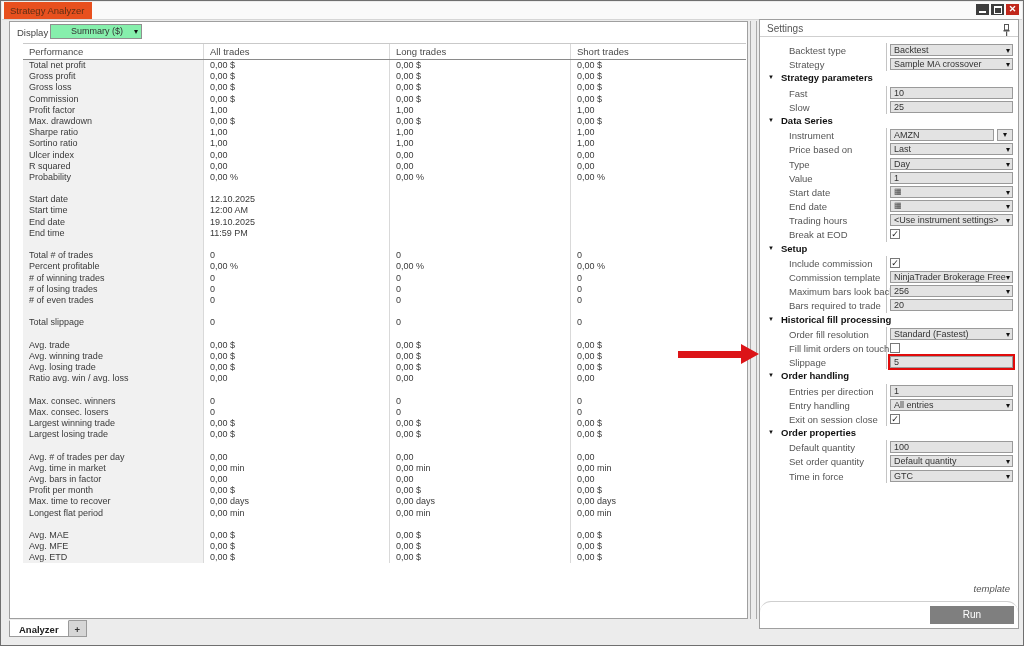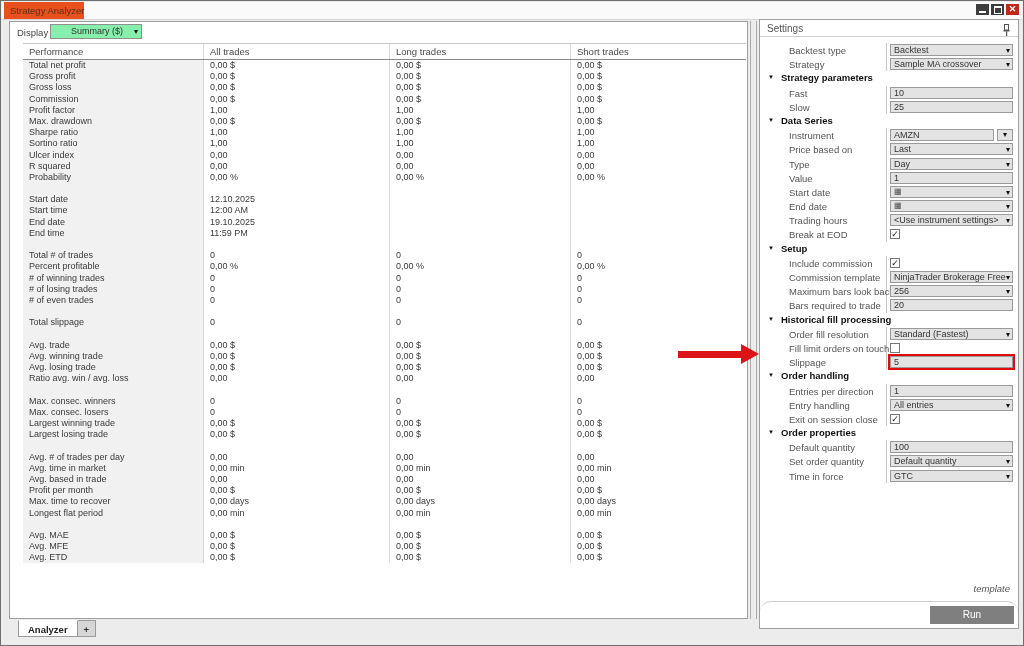--- a/index.html
+++ b/index.html
@@ -1,21 +1,21 @@
 <!DOCTYPE html>
 <html><head>
 <meta charset="utf-8">
 <style>
   html,body{margin:0;padding:0;}
   body{width:1024px;height:646px;position:relative;font-family:"Liberation Sans",sans-serif;background:#d7d7d7;overflow:hidden;}
   .window{position:absolute;left:0;top:0;width:1024px;height:646px;background:#ececec;border:1px solid #6f6f6f;box-sizing:border-box;}
 
   
   .titlebar{position:absolute;left:1px;top:1px;right:1px;height:17px;background:#fafafa;border-bottom:1px solid #d6d6d6;}
-  .app-tab{position:absolute;left:2px;top:0;height:17px;background:#e8501e;color:#5e2f15;font-size:9.5px;line-height:17px;padding:0 0 0 6px;}
+  .app-tab{position:absolute;left:2px;top:0;height:17px;background:#e8501e;color:#5e2f15;font-size:9.5px;line-height:17px;padding:0 8px 0 6px;}
   .win-btns{position:absolute;right:3px;top:2px;display:flex;gap:2px;}
   .wbtn{width:13px;height:11px;display:flex;align-items:center;justify-content:center;background:#3d3d3d;}
   .wbtn.close{background:#c1271b;}
   .glyph-min{width:7px;height:2px;background:#fff;margin-top:4px;}
   .glyph-max{width:6px;height:5px;border:1px solid #fff;border-top:2px solid #fff;}
   .glyph-x{color:#fff;font-size:9px;line-height:9px;font-weight:bold;}
 
   
   .left-panel{position:absolute;left:8px;top:20px;width:739px;height:598px;background:#fff;border:1px solid #9f9f9f;box-sizing:border-box;}
   .display-row{position:absolute;left:0;top:0;right:0;height:21px;}
@@ -55,21 +55,21 @@
   .combo-btn{position:absolute;right:0;top:0;width:16px;height:12px;background:#e3e3e3;border:1px solid #9a9a9a;box-sizing:border-box;text-align:center;font-size:8px;line-height:9px;color:#111;}
   .cb{position:relative;width:10px;height:10px;margin-top:1px;background:#fdfdfd;border:1px solid #777;box-sizing:border-box;font-size:9px;line-height:8px;color:#222;text-align:center;}
 
   .template-row{position:absolute;right:8px;bottom:34px;font-size:9.5px;font-style:italic;color:#555;}
   .run-bar{position:absolute;left:0;right:0;bottom:0;height:26px;border-top:1px solid #cfcfcf;background:#fff;border-radius:11px;}
   .run-btn{position:absolute;right:4px;top:4px;width:84px;height:18px;background:#7f7f7f;color:#fff;font-size:10px;text-align:center;line-height:18px;}
 
   
   .bottom-tabs{position:absolute;left:8px;top:619px;height:20px;display:flex;}
   .btab{height:17px;line-height:17px;font-size:9.5px;padding:0 9px;border:1px solid #9a9a9a;box-sizing:border-box;}
-  .btab.active{background:#fff;font-weight:bold;color:#222;margin-left:9px;border-top:1px solid #fff;}
+  .btab.active{background:#fff;font-weight:bold;color:#222;border-top:1px solid #fff;}
   .btab.add{background:#d6d6d6;color:#333;border-left:none;font-weight:bold;padding:0 6px;}
 
   
   .arrow-tail{position:absolute;left:677px;top:350px;width:63px;height:7px;background:#dc1418;z-index:50;}
   .arrow-head{position:absolute;left:740px;top:343px;width:0;height:0;border-left:18px solid #dc1418;border-top:10.5px solid transparent;border-bottom:10.5px solid transparent;z-index:50;}
 </style>
 </head>
 <body>
 
 <div class="window">
@@ -321,21 +321,21 @@
             <div class="t-cell">0,00</div>
             <div class="t-cell">0,00</div>
           </div>
           <div class="t-grid t-row">
             <div class="t-cell t-label">Avg. time in market</div>
             <div class="t-cell">0,00 min</div>
             <div class="t-cell">0,00 min</div>
             <div class="t-cell">0,00 min</div>
           </div>
           <div class="t-grid t-row">
-            <div class="t-cell t-label">Avg. based in trade</div>
+            <div class="t-cell t-label">Avg. bars in factor</div>
             <div class="t-cell">0,00</div>
             <div class="t-cell">0,00</div>
             <div class="t-cell">0,00</div>
           </div>
           <div class="t-grid t-row">
             <div class="t-cell t-label">Profit per month</div>
             <div class="t-cell">0,00 $</div>
             <div class="t-cell">0,00 $</div>
             <div class="t-cell">0,00 $</div>
           </div>

